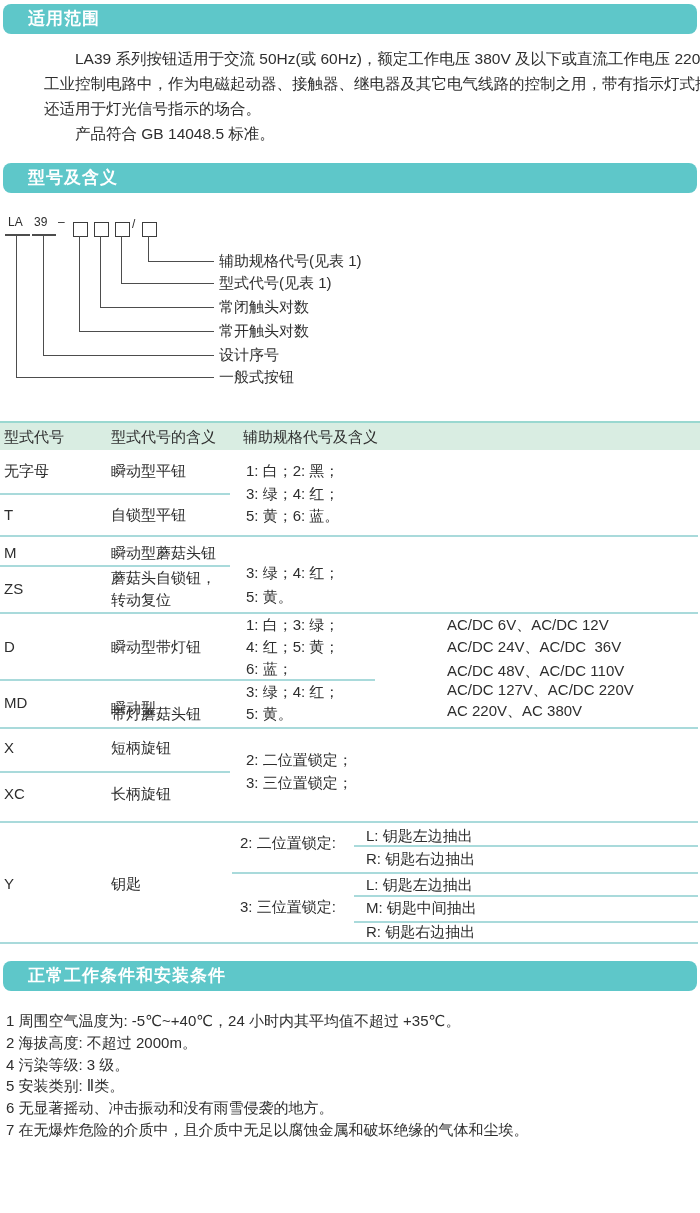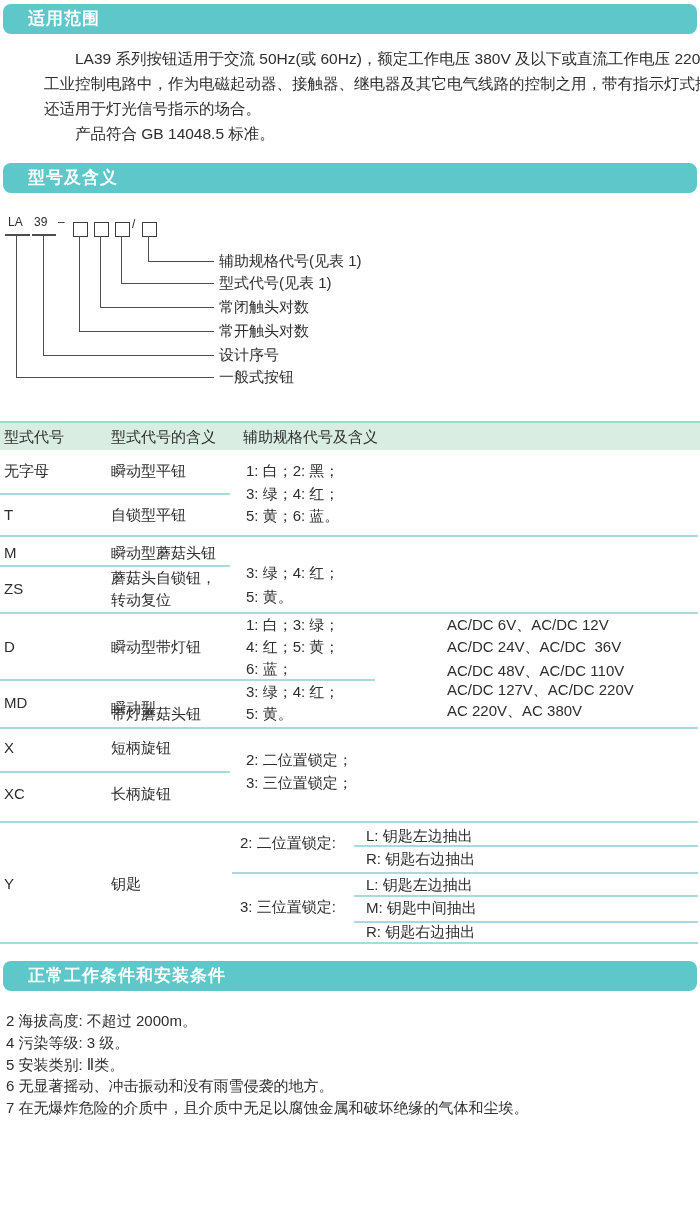--- a/index.html
+++ b/index.html
@@ -150,18 +150,19 @@
   <span class="c" style="left:240px;top:480px;">3: 三位置锁定:</span>
   <span class="c" style="left:366px;top:481px;">M: 钥匙中间抽出</span>
   <div class="ln" style="left:354px;top:504px;width:344px;"></div>
   <span class="c" style="left:366px;top:505px;">R: 钥匙右边抽出</span>
   <div class="ln" style="left:0;top:525px;width:698px;"></div>
 </div>
 
 <div class="secbar" id="bar-cond">正常工作条件和安装条件</div>
 
 <div id="conds">
+  <p class="cond">1 周围空气温度为: -5℃~+40℃，24 小时内其平均值不超过 +35℃。</p>
   <p class="cond">2 海拔高度: 不超过 2000m。</p>
   <p class="cond">4 污染等级: 3 级。</p>
   <p class="cond">5 安装类别: Ⅱ类。</p>
   <p class="cond">6 无显著摇动、冲击振动和没有雨雪侵袭的地方。</p>
   <p class="cond">7 在无爆炸危险的介质中，且介质中无足以腐蚀金属和破坏绝缘的气体和尘埃。</p>
 </div>
 
 </body></html>

